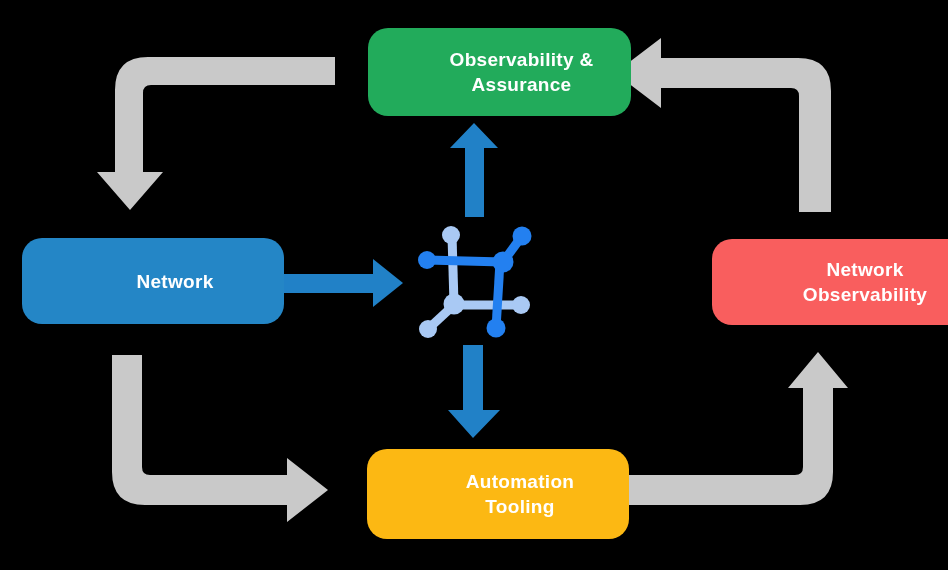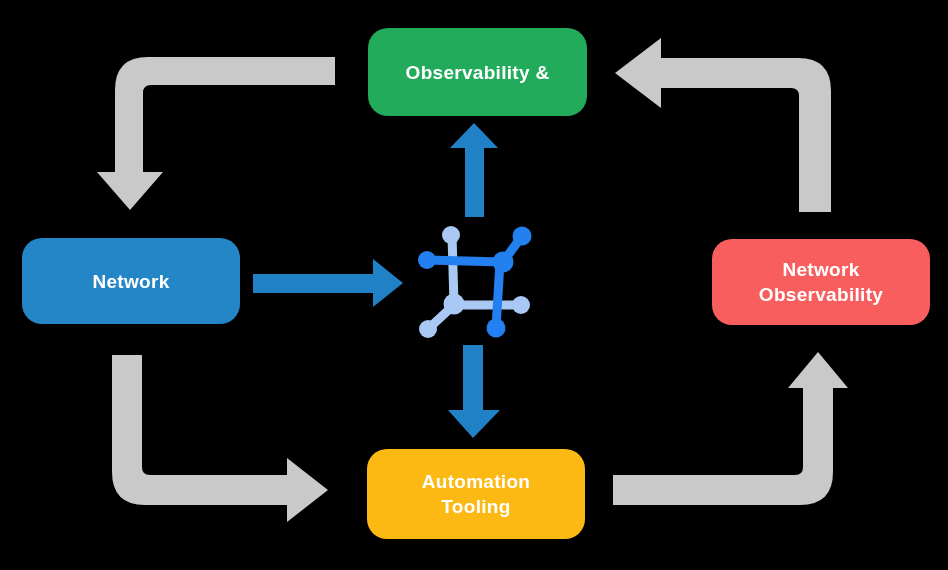--- a/index.html
+++ b/index.html
@@ -4,21 +4,21 @@
 <style>
   html,body{margin:0;padding:0;background:#000;}
   .stage{
     position:relative;width:948px;height:570px;background:#000;overflow:hidden;
     font-family:"Liberation Sans",sans-serif;
   }
   .overlay{position:absolute;left:0;top:0;}
   .node{
     position:absolute;display:flex;flex-direction:column;align-items:center;justify-content:center;
     border-radius:20px;color:#fff;text-align:center;
-    font-size:19px;font-weight:700;line-height:25px;letter-spacing:.3px;
+    font-size:19px;font-weight:700;line-height:25px;letter-spacing:.3px;padding-left:44px;
   }
   .node .line{display:block;}
   .node-observability{left:368px;top:28px;width:219px;height:88px;}
   .node-operations{left:22px;top:238px;width:218px;height:86px;}
   .node-infrastructure{left:712px;top:239px;width:218px;height:86px;}
   .node-automation{left:367px;top:449px;width:218px;height:90px;}
 </style>
 </head>
 <body>
 
@@ -64,20 +64,21 @@
       <line x1="500" y1="262" x2="496" y2="328" stroke-width="9" stroke="#2380f0"></line>
       <circle cx="427" cy="260" r="9" fill="#2380f0"></circle>
       <circle cx="503" cy="262" r="10.5" fill="#2380f0"></circle>
       <circle cx="522" cy="236" r="9.5" fill="#2380f0"></circle>
       <circle cx="496" cy="328" r="9.5" fill="#2380f0"></circle>
     </g>
   </svg>
 
   <div class="node node-observability" style="background-color: rgb(34, 171, 91);">
     <span class="line">Observability &amp;</span>
+    <span class="line">Assurance</span>
   </div>
   <div class="node node-operations" style="background-color: rgb(36, 134, 198);">
     <span class="line">Network</span>
   </div>
   <div class="node node-infrastructure" style="background-color: rgb(249, 94, 94);">
     <span class="line">Network</span>
     <span class="line">Observability</span>
   </div>
   <div class="node node-automation" style="background-color: rgb(252, 184, 19);">
     <span class="line">Automation</span>

